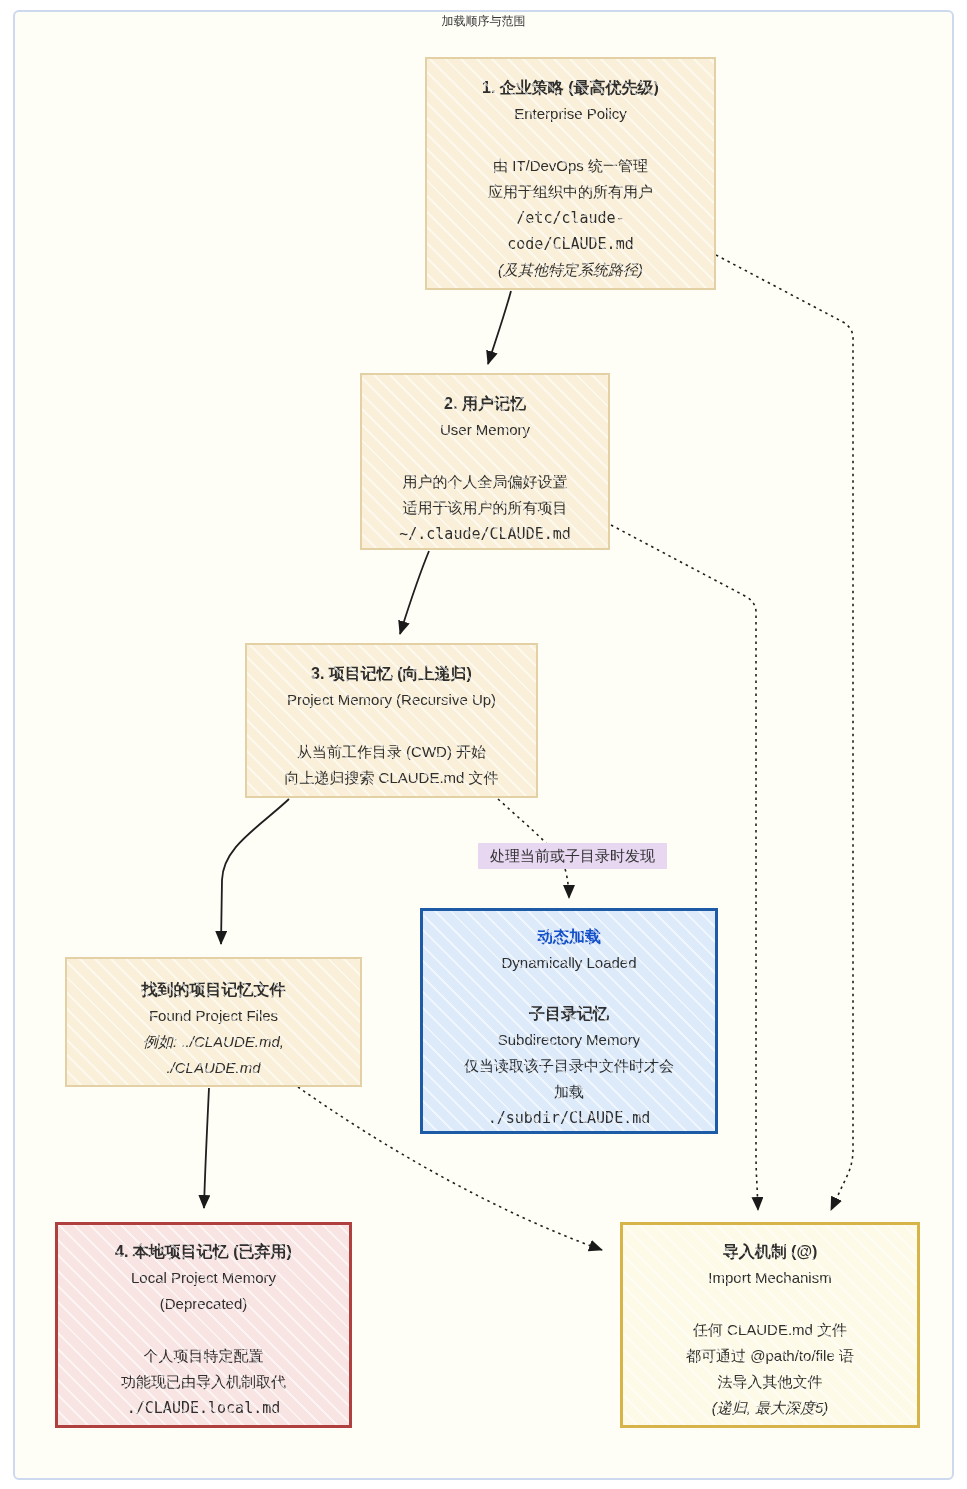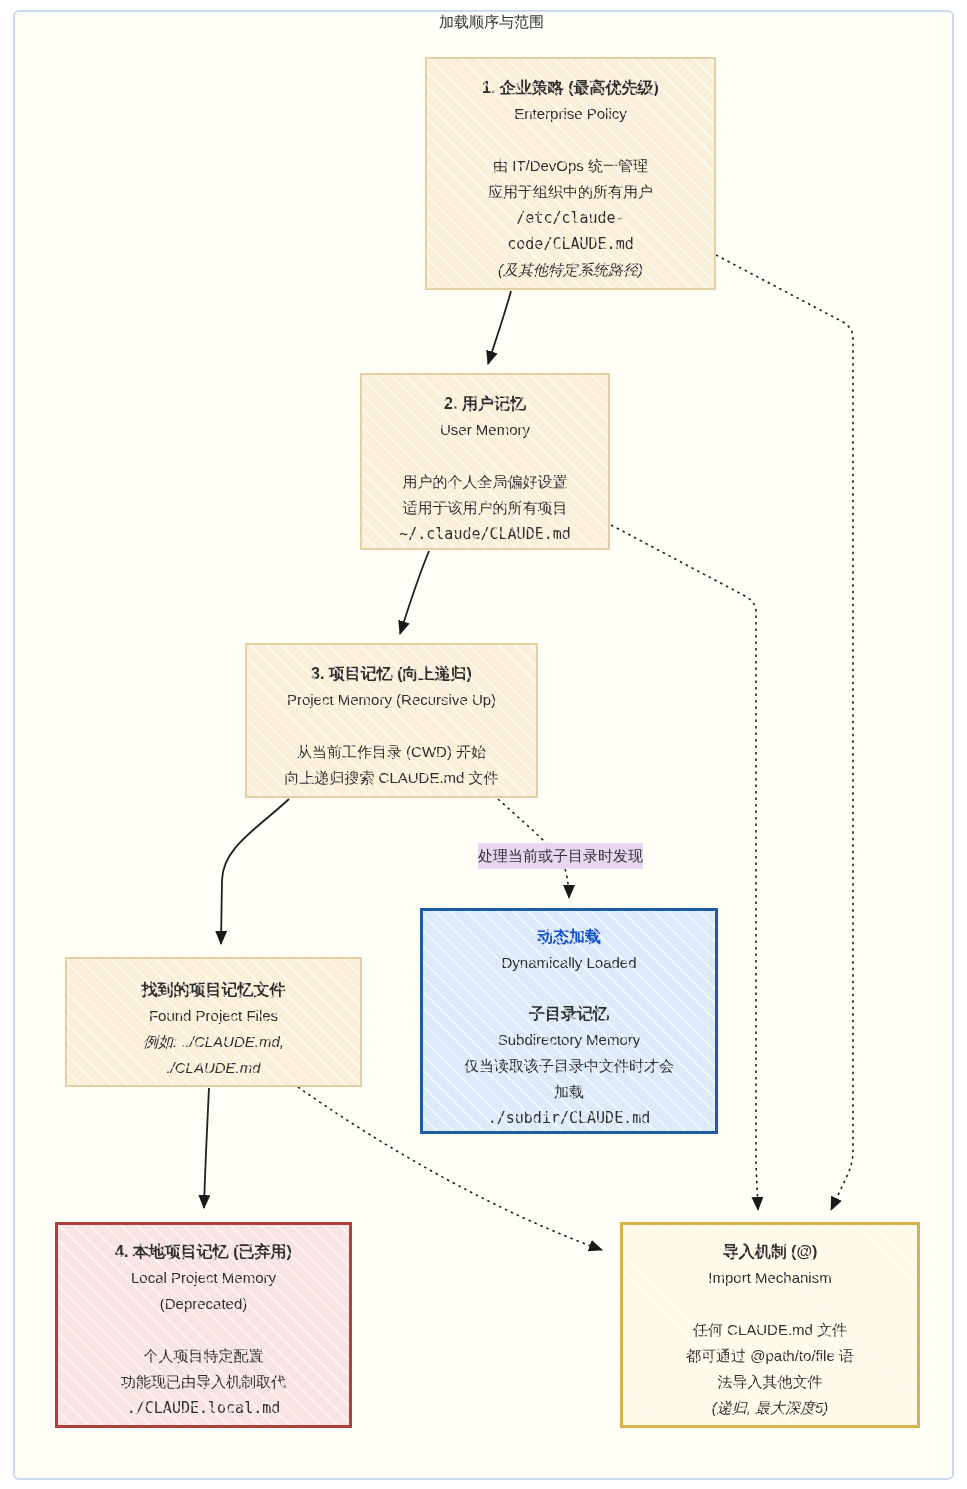--- a/index.html
+++ b/index.html
@@ -2,21 +2,21 @@
 <html><head>
 <meta charset="utf-8">
 <style>
   * { margin:0; padding:0; box-sizing:border-box; }
   html,body { background:#ffffff; }
   body { font-family:"Liberation Sans", sans-serif; color:#2e2e2e; }
   .canvas { position:relative; width:967px; height:1489px; background:#ffffff; overflow:hidden; }
   .frame { position:absolute; left:13px; top:10px; width:941px; height:1470px;
            border:2px solid #ccd9ee; border-radius:6px; background:#fffef6; }
   .diagram-title { position:absolute; left:50%; top:13px; transform:translateX(-50%);
-           font-size:15px; color:#333; white-space:nowrap;margin-left:8px; }
+           font-size:12px; color:#333; white-space:nowrap; }
   svg.edges { position:absolute; left:0; top:0; width:967px; height:1489px; pointer-events:none; }
 
   .node { position:absolute; display:flex; flex-direction:column; align-items:center;
           text-align:center; font-size:15px; line-height:26px; }
   .node::after { content:""; position:absolute; inset:0; pointer-events:none; border-radius:inherit;
           background:repeating-linear-gradient(45deg, rgba(255,255,255,0) 0px, rgba(255,255,255,0) 9px,
                      rgba(255,255,255,0.55) 9px, rgba(255,255,255,0.55) 11px); }
   .cream { background:#faf0d9; border:2px solid #e4d0a5; }
   .node .t { font-weight:bold; font-size:16px; }
   .node .gap { height:26px; }
@@ -31,21 +31,21 @@
   .n-dynamic { left:420px; top:908px; width:298px; height:226px; padding-top:13px;
                background:#dceafa; border:3px solid #1e5ba7; }
   .n-dynamic .t-blue { color:#1450c8; font-weight:bold; font-size:16px; }
 
   .n-local  { left:55px;  top:1222px; width:297px; height:206px; padding-top:14px;
               background:#f9e4e4; border:3px solid #b04040; }
   .n-import { left:620px; top:1222px; width:300px; height:206px; padding-top:14px;
               background:#fdfae8; border:3px solid #d6b44a; }
 
   .edge-label { position:absolute; left:478px; top:843px; background:#e7d7f1; color:#333;
-                font-size:15px; line-height:20px; padding:3px 0; white-space:nowrap; }
+                font-size:15px; line-height:20px; padding:3px 12px; white-space:nowrap; }
 </style>
 </head>
 <body>
 
 <div class="canvas">
   <div class="frame"></div>
 
   <div class="diagram-title">加载顺序与范围</div>
 
   <svg class="edges" viewBox="0 0 967 1489">

